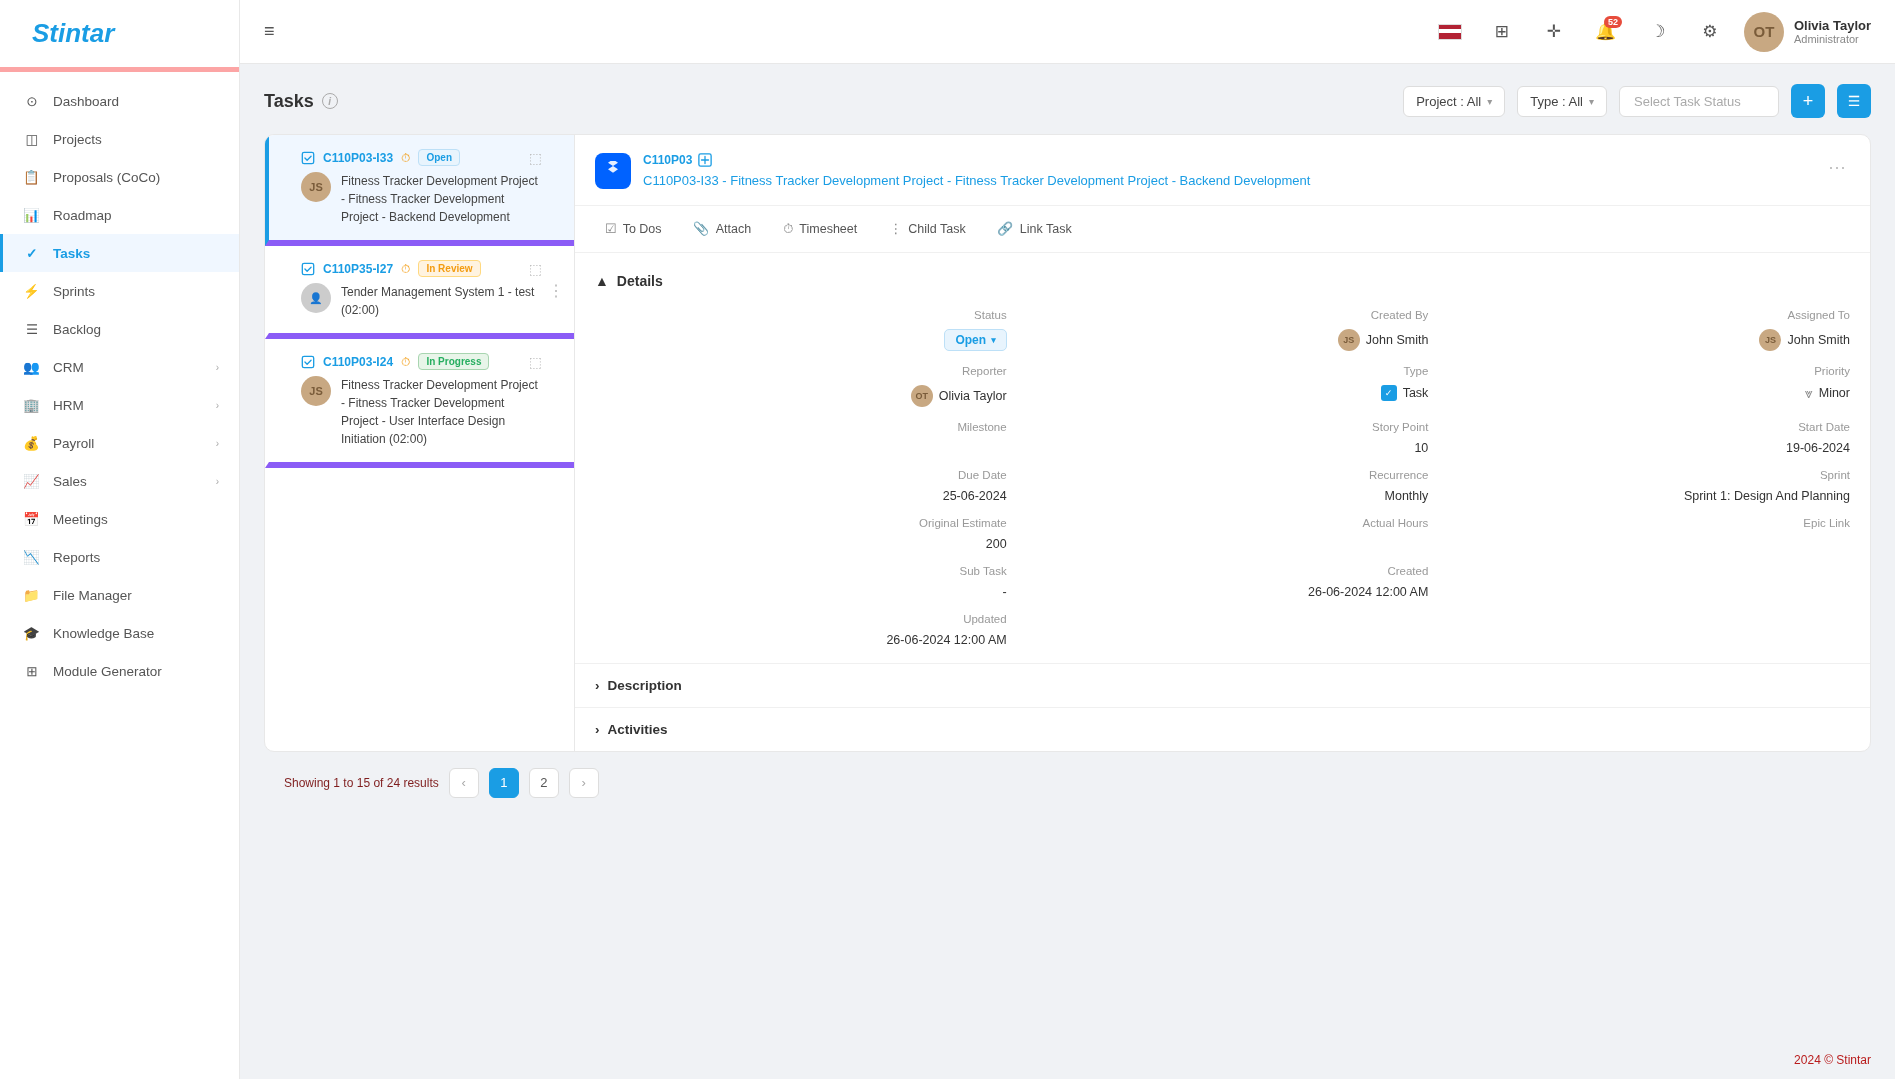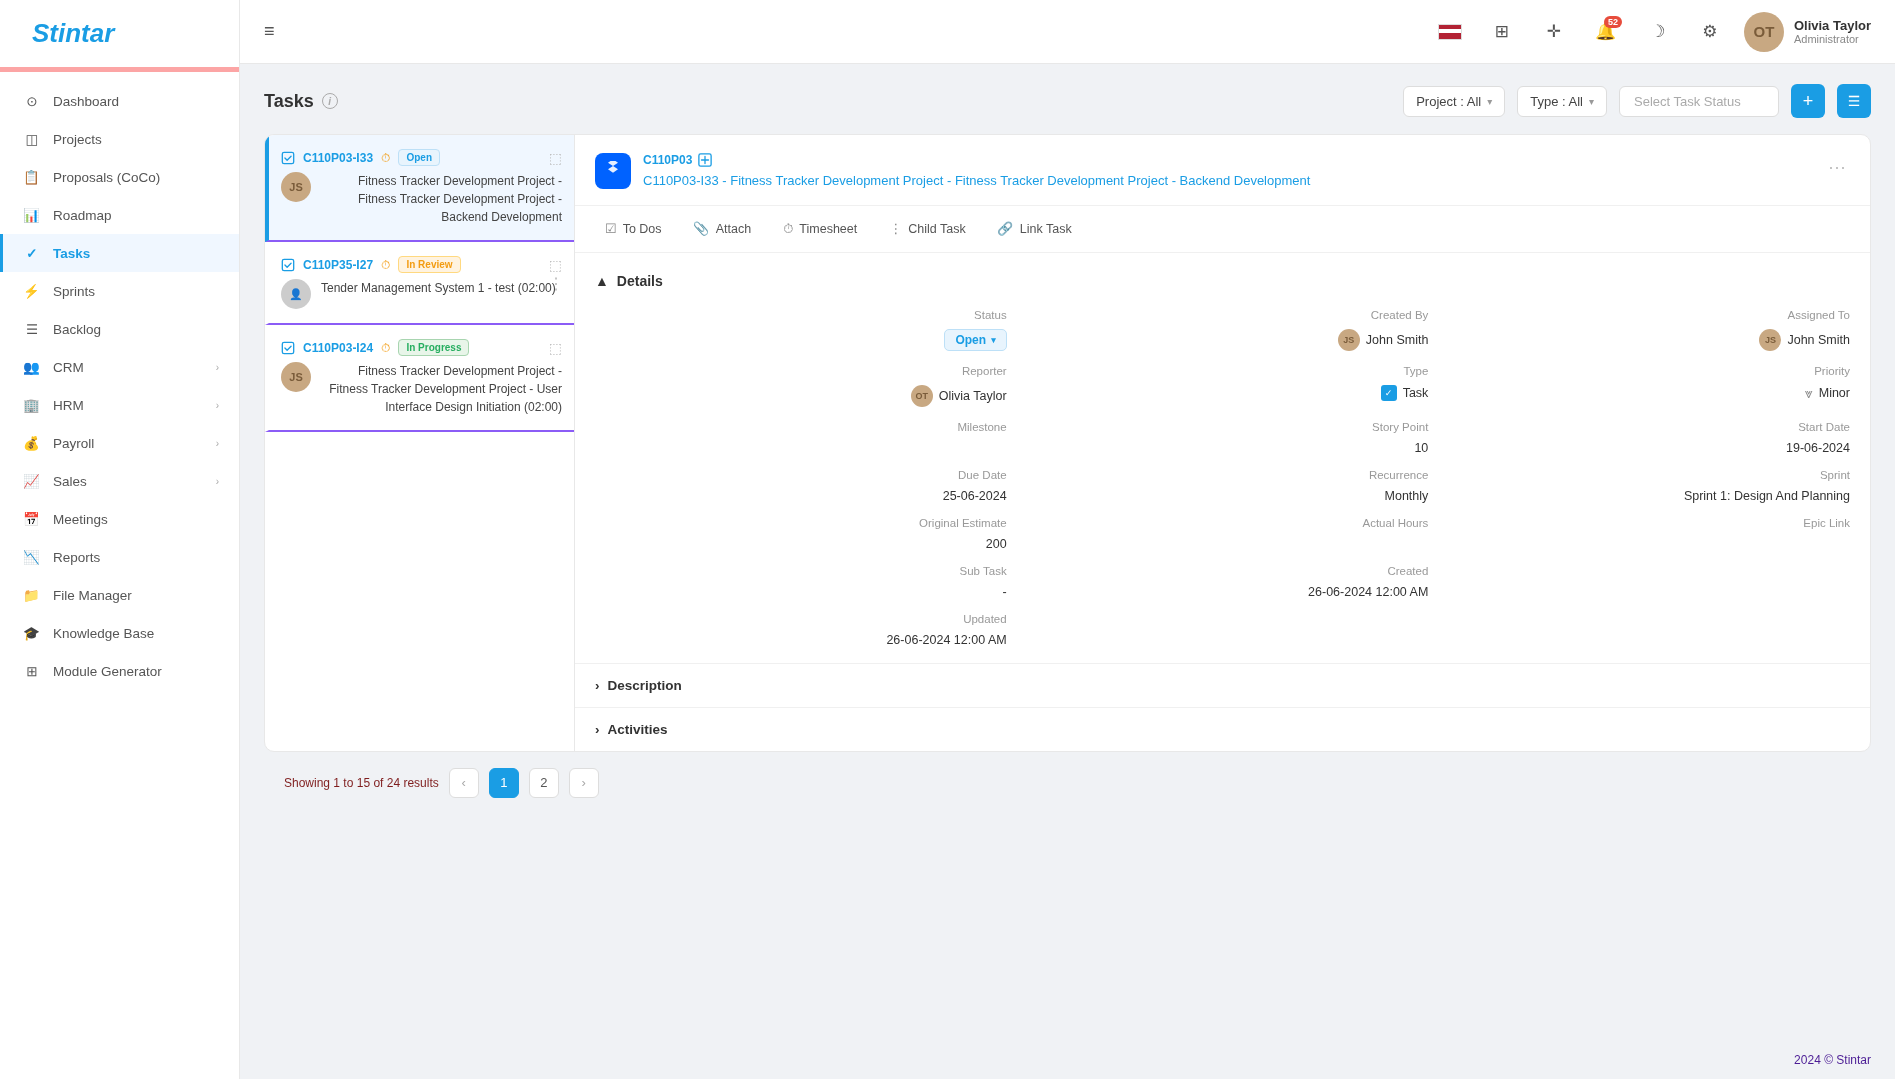--- a/index.html
+++ b/index.html
@@ -42,21 +42,21 @@
     .filter-dropdown .chevron-icon { font-size: 10px; color: #999; }
     .status-select { background: #fff; border: 1px solid #ddd; border-radius: 6px; padding: 7px 14px; color: #aaa; font-size: 13px; cursor: pointer; min-width: 160px; }
     .btn-add { background: #1a9de4; color: #fff; border: none; border-radius: 6px; width: 34px; height: 34px; display: flex; align-items: center; justify-content: center; cursor: pointer; font-size: 18px; font-weight: 300; }
     .btn-list { background: #1a9de4; color: #fff; border: none; border-radius: 6px; width: 34px; height: 34px; display: flex; align-items: center; justify-content: center; cursor: pointer; font-size: 14px; }
 
     
     .tasks-panel { background: #fff; border-radius: 10px; border: 1px solid #e8e8e8; display: flex; overflow: hidden; min-height: 580px; }
 
     
     .task-list { width: 310px; border-right: 1px solid #e8e8e8; flex-shrink: 0; overflow-y: auto; }
-    .task-item { padding: 14px 12px; border-bottom: 2px solid #8b5cf6; cursor: pointer; position: relative; border-left: 4px solid transparent; text-align: right; }
+    .task-item { padding: 14px 32px; border-bottom: 6px solid #8b5cf6; cursor: pointer; position: relative; border-left: 4px solid transparent; }
     .task-item.active { border-left-color: #1a9de4; background: #f0f7ff; }
     .task-item-header { display: flex; align-items: center; gap: 8px; margin-bottom: 6px; }
     .task-id { color: #1a9de4; font-size: 12px; font-weight: 600; }
     .task-badge { font-size: 10px; font-weight: 700; border-radius: 4px; padding: 2px 7px; }
     .badge-open { background: #e8f4fd; color: #1a9de4; border: 1px solid #bde0f7; }
     .badge-review { background: #fff3e0; color: #f39c12; border: 1px solid #ffd980; }
     .badge-progress { background: #e8f5e9; color: #27ae60; border: 1px solid #a8d5b0; }
     .task-item-body { display: flex; align-items: flex-start; gap: 10px; }
     .task-avatar { width: 30px; height: 30px; border-radius: 50%; background: #c8a882; flex-shrink: 0; display: flex; align-items: center; justify-content: center; color: #7a5c3a; font-size: 11px; font-weight: 700; }
     .task-avatar.grey { background: #ccc; color: #666; }
@@ -96,21 +96,21 @@
     .collapsible-header { display: flex; align-items: center; gap: 8px; font-size: 13.5px; font-weight: 600; color: #333; cursor: pointer; }
 
     
     .pagination-area { padding: 16px 20px; display: flex; align-items: center; gap: 10px; }
     .showing-text { font-size: 12px; color: #7f1d1d; }
     .page-btn { width: 30px; height: 30px; display: flex; align-items: center; justify-content: center; border-radius: 6px; cursor: pointer; font-size: 13px; color: #555; border: 1px solid #ddd; background: #fff; }
     .page-btn.active { background: #1a9de4; color: #fff; border-color: #1a9de4; }
     .page-btn.arrow { color: #aaa; }
 
     
-    .footer { padding: 12px 24px; text-align: right; font-size: 12px; color: #4c1d95; }
+    .footer { padding: 12px 24px; text-align: right; font-size: 12px; color: #b91c1c; }
 
     
     .info-icon { width: 16px; height: 16px; border-radius: 50%; border: 1.5px solid #aaa; display: flex; align-items: center; justify-content: center; font-size: 10px; color: #aaa; font-style: italic; font-weight: 700; }
 
     
     .clock-icon { font-size: 12px; color: #f39c12; }
   </style>
 </head>
 <body>
 

